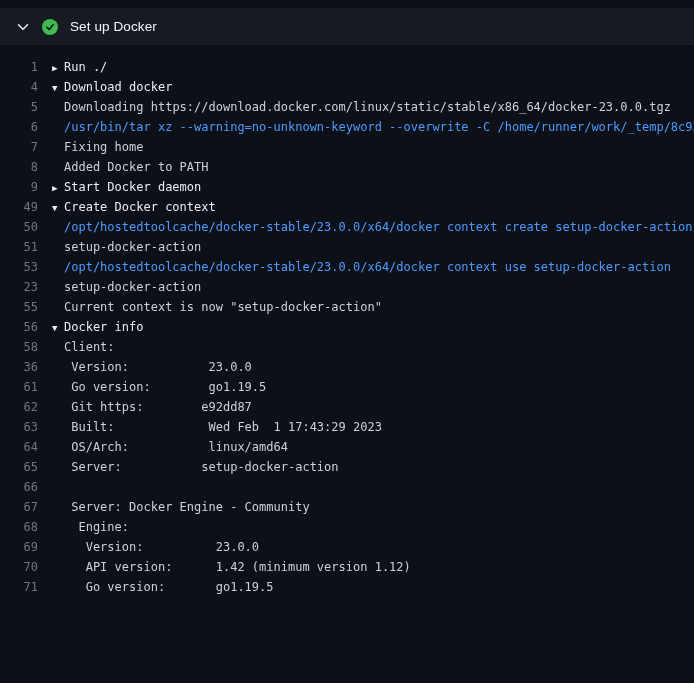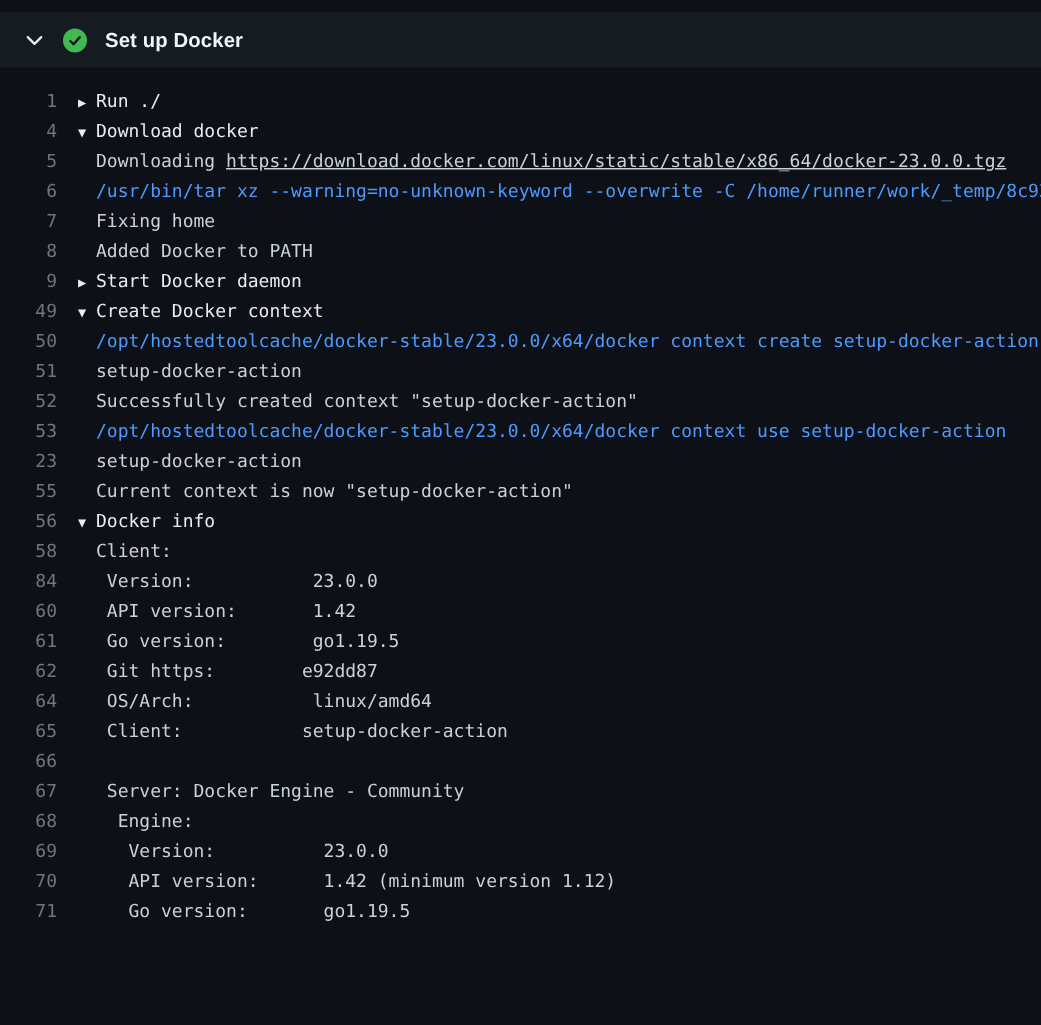--- a/index.html
+++ b/index.html
@@ -27,21 +27,21 @@
   }
   .status-icon {
     width: 16px; height: 16px; flex: none;
     border-radius: 50%;
     background: #3fb950;
     display: inline-flex; align-items: center; justify-content: center;
   }
   .step-title {
     color: #f0f6fc;
     font-size: 13.5px;
-    font-weight: 700;
+    font-weight: 400;
     letter-spacing: .1px;
   }
   
   .log {
     padding-top: 12px;
     font-family: "DejaVu Sans Mono", "Liberation Mono", monospace;
     font-size: 12px;
     line-height: 20px;
   }
   .row {
@@ -69,21 +69,20 @@
     width: 12px;
     font-size: 9px;
     color: #e6edf3;
     cursor: pointer;
   }
   .row.plain .content,
   .row.link .content { color: #c9d1d9; padding-left: 12px; }
   .row.command .content { color: #4c9aff; padding-left: 12px; }
   .row.link a {
     color: #c9d1d9;
-    text-decoration: underline;
     cursor: pointer;
   }
 </style>
 </head>
 <body>
 
 <div class="step-header">
   <span class="chev">
     <svg width="12" height="12" viewBox="0 0 16 16">
       <path d="M2 5 L8 11 L14 5" fill="none" stroke="#e6edf3" stroke-width="2" stroke-linecap="round" stroke-linejoin="round"></path>
@@ -101,31 +100,30 @@
     <div class="row group"><span class="num">1</span><span class="content"><span class="arrow">▶</span><span>Run ./</span></span></div>
     <div class="row group"><span class="num">4</span><span class="content"><span class="arrow">▼</span><span>Download docker</span></span></div>
     <div class="row link"><span class="num">5</span><span class="content"><span>Downloading </span><a>https://download.docker.com/linux/static/stable/x86_64/docker-23.0.0.tgz</a></span></div>
     <div class="row command"><span class="num">6</span><span class="content">/usr/bin/tar xz --warning=no-unknown-keyword --overwrite -C /home/runner/work/_temp/8c93</span></div>
     <div class="row plain"><span class="num">7</span><span class="content">Fixing home</span></div>
     <div class="row plain"><span class="num">8</span><span class="content">Added Docker to PATH</span></div>
     <div class="row group"><span class="num">9</span><span class="content"><span class="arrow">▶</span><span>Start Docker daemon</span></span></div>
     <div class="row group"><span class="num">49</span><span class="content"><span class="arrow">▼</span><span>Create Docker context</span></span></div>
     <div class="row command"><span class="num">50</span><span class="content">/opt/hostedtoolcache/docker-stable/23.0.0/x64/docker context create setup-docker-action</span></div>
     <div class="row plain"><span class="num">51</span><span class="content">setup-docker-action</span></div>
-    <div class="row plain"><span class="num">52</span><span class="content">Successfully created context "setup-docker-action"</span></div>
     <div class="row command"><span class="num">53</span><span class="content">/opt/hostedtoolcache/docker-stable/23.0.0/x64/docker context use setup-docker-action</span></div>
     <div class="row plain"><span class="num">23</span><span class="content">setup-docker-action</span></div>
     <div class="row plain"><span class="num">55</span><span class="content">Current context is now "setup-docker-action"</span></div>
     <div class="row group"><span class="num">56</span><span class="content"><span class="arrow">▼</span><span>Docker info</span></span></div>
     <div class="row plain"><span class="num">58</span><span class="content">Client:</span></div>
-    <div class="row plain"><span class="num">84</span><span class="content"> Version:           23.0.0</span></div>
-    <div class="row plain"><span class="num">60</span><span class="content"> API version:       1.42</span></div>
+    <div class="row plain"><span class="num">36</span><span class="content"> Version:           23.0.0</span></div>
     <div class="row plain"><span class="num">61</span><span class="content"> Go version:        go1.19.5</span></div>
     <div class="row plain"><span class="num">62</span><span class="content"> Git https:        e92dd87</span></div>
+    <div class="row plain"><span class="num">63</span><span class="content"> Built:             Wed Feb  1 17:43:29 2023</span></div>
     <div class="row plain"><span class="num">64</span><span class="content"> OS/Arch:           linux/amd64</span></div>
-    <div class="row plain"><span class="num">65</span><span class="content"> Client:           setup-docker-action</span></div>
+    <div class="row plain"><span class="num">65</span><span class="content"> Server:           setup-docker-action</span></div>
     <div class="row plain"><span class="num">66</span><span class="content"></span></div>
     <div class="row plain"><span class="num">67</span><span class="content"> Server: Docker Engine - Community</span></div>
     <div class="row plain"><span class="num">68</span><span class="content">  Engine:</span></div>
     <div class="row plain"><span class="num">69</span><span class="content">   Version:          23.0.0</span></div>
     <div class="row plain"><span class="num">70</span><span class="content">   API version:      1.42 (minimum version 1.12)</span></div>
     <div class="row plain"><span class="num">71</span><span class="content">   Go version:       go1.19.5</span></div>
   </div>
 
 </body></html>

